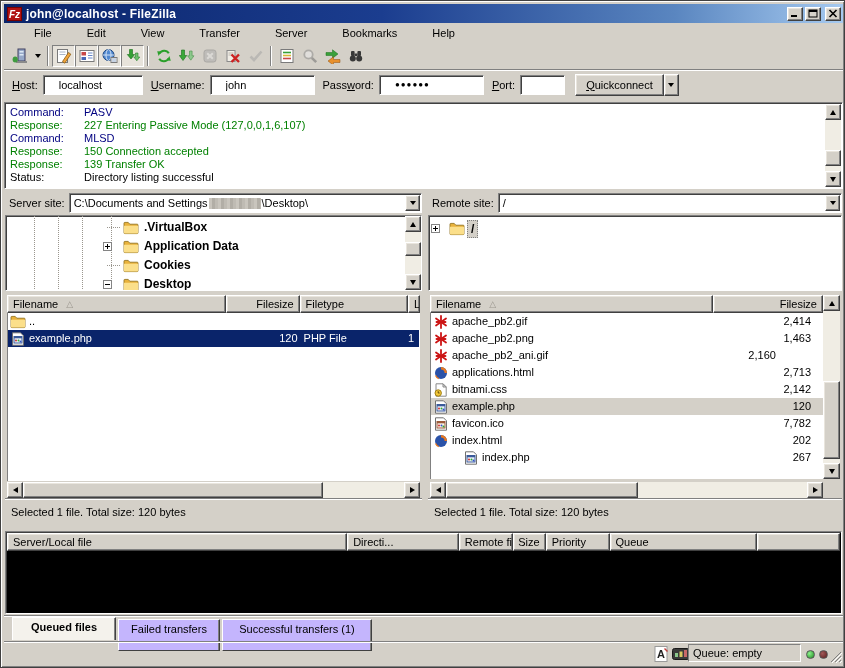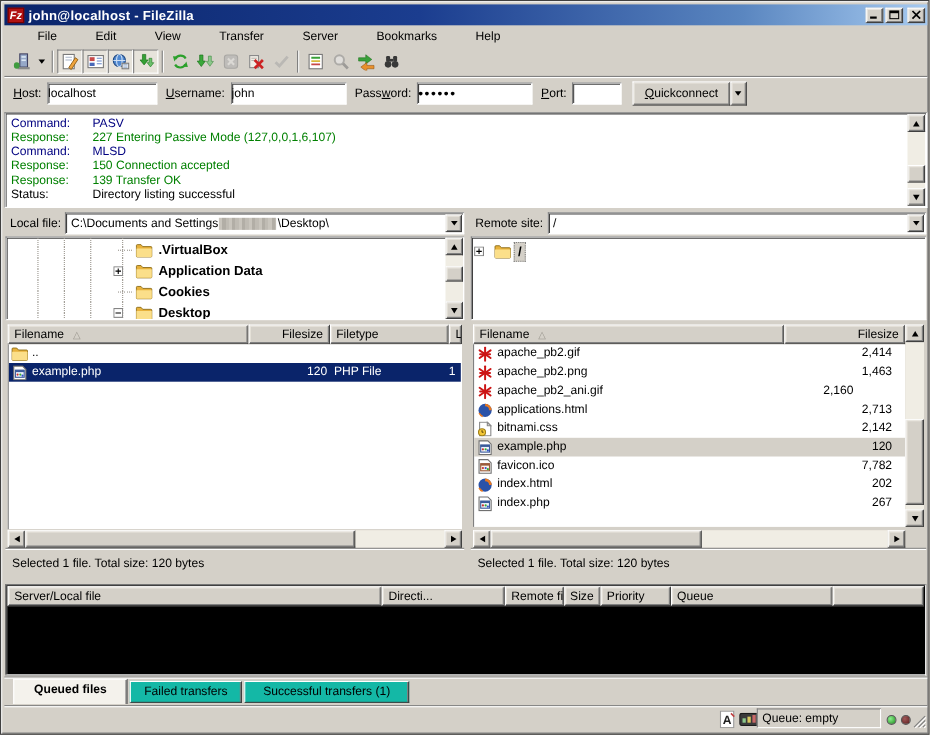--- a/index.html
+++ b/index.html
@@ -30,21 +30,21 @@
   .tb-btn { width:23px; height:22px; display:flex; align-items:center; justify-content:center; border:1px solid transparent; }
   .tb-btn.pressed { border-color:#808080 #ffffff #ffffff #808080; background:#e7e3db; }
   .tb-btn.disabled svg { filter:grayscale(1) opacity(.55); }
   .tb-drop { width:13px; height:22px; display:flex; align-items:center; justify-content:center; }
   .tb-sep { width:2px; height:20px; margin:0 3px; border-left:1px solid #808080; border-right:1px solid #ffffff; }
 
   
   .quickbar { position:absolute; left:3px; top:68px; width:839px; height:31px; display:flex; align-items:center; }
   .quickbar .groove-top { position:absolute; top:0; left:0; right:0; }
   .qc-label { margin-left:8px; margin-right:5px; }
-  .qc-input { height:20px; font-family:"Liberation Sans",sans-serif; font-size:11px; padding:2px 0;
+  .qc-input { height:20px; font-family:"Liberation Sans",sans-serif; font-size:11px; padding:2px 15px;
               border:1px solid; border-color:#808080 #ffffff #ffffff #808080; box-shadow: inset 1px 1px 0 #404040; outline:none; }
   .qc-btn { height:22px; padding:0 10px; margin-left:10px; font-size:11px; }
   .qc-btn-drop { width:15px; height:22px; display:flex; align-items:center; justify-content:center; }
 
   
   .log { position:absolute; left:3px; top:101px; width:839px; height:87px; overflow:hidden; }
   .log-line { display:flex; height:13px; line-height:13px; padding-left:4px; white-space:nowrap; }
   .log-label { width:74px; flex:none; }
   .c-command { color:#000080; } .c-response { color:#008000; } .c-status { color:#000000; }
 
@@ -94,22 +94,22 @@
   .pane-groove { position:absolute; top:305px; left:0; right:0; }
 
   
   .queuebox { position:absolute; left:4px; top:530px; width:837px; height:83px; background:#000000;
               border:1px solid; border-color:#808080 #ffffff #ffffff #808080; box-shadow: inset 1px 1px 0 #404040; }
   .queuehdr { position:absolute; left:1px; top:1px; right:1px; height:18px; display:flex; background:#d4d0c8; }
 
   
   .tabsrow { position:absolute; left:3px; top:614px; width:839px; height:26px; }
   .tabsrow .groove-top { position:absolute; top:0; left:0; right:0; }
-  .tab { position:absolute; top:4px; height:20px; line-height:19px; text-align:center;
-         background:#14b8a6; border:1px solid; border-color:#ffffff #404040 #404040 #ffffff;
+  .tab { position:absolute; top:4px; height:32px; line-height:19px; text-align:center;
+         background:#c4b5fd; border:1px solid; border-color:#ffffff #404040 #404040 #ffffff;
          box-shadow: inset -1px 0 0 #808080; padding:0 10px; }
   .tab.active { top:2px; height:23px; background:#f4f2ec; font-weight:bold; border-bottom:none; box-shadow: inset -1px 0 0 #808080; z-index:2; }
 
   
   .statusbar { position:absolute; left:3px; top:640px; width:839px; height:25px; }
   .statusbar .groove-top { position:absolute; top:0; left:0; right:0; }
   .sb-item { position:absolute; top:5px; }
   .queue-box { position:absolute; left:684px; top:3px; width:113px; height:18px; line-height:16px; padding-left:4px;
                border:1px solid; border-color:#808080 #ffffff #ffffff #808080; background:#d4d0c8; overflow:hidden; }
   .led { position:absolute; top:9px; width:9px; height:9px; border-radius:50%; border:1px solid #555; }
@@ -317,21 +317,21 @@
         </div>
       <div class="sb-thumb raised" style="top:46px;left:0;width:16px;height:16px;"></div>
       <div class="sb-btn raised" style="bottom:0;">
           <span class="tri down"></span>
         </div>
     </div>
   </div>
 
   <div class="pane pane-left" id="localPane">
     <div class="sitebar">
-      <span class="site-label">Local file:</span>
+      <span class="site-label">Server site:</span>
       <div class="combo">
         <span>C:\Documents and Settings</span>
           <span class="redacted"></span>
           <span>\Desktop\</span>
         <div class="combo-arrow raised">
             <span class="tri sm-down"></span>
           </div>
       </div>
     </div>
     <div class="treebox sunken" id="localTree">
@@ -579,21 +579,21 @@
             <span style="line-height: 0;"><svg width="16" height="14">
                 <circle cx="8" cy="7" r="6" fill="#2a52a8"></circle>
                 <path d="M8 1 a6 6 0 0 1 6 6 l-2.4 0 a3.6 3.6 0 0 0 -3.6 -3.6 z" fill="#e87820"></path>
                 <path d="M2.6 9.5 a5.8 5.8 0 0 0 3.2 3.1" stroke="#e87820" fill="none" stroke-width="1.4"></path>
               </svg></span>
             <span>index.html</span>
           </div>
           <div class="cell num" style="width: 110px; padding-right: 12px;">202</div>
         </div>
         <div class="frow">
-          <div class="cell icon-name" style="width: 283px;">
+          <div class="cell icon-name" style="width: 283px; margin-left: 30px;">
             <span style="line-height: 0;"><svg width="16" height="14">
                 <path d="M2.5 0.8 h8 l3 3 v9.4 h-11 z" fill="#fff" stroke="#707070"></path>
                 <rect x="4" y="4.5" width="8" height="6.5" fill="#eef4fb" stroke="#3a5a9a"></rect>
                 <rect x="4" y="4.5" width="8" height="1.8" fill="#3a5a9a"></rect>
                 <circle cx="6" cy="8.5" r="1" fill="#cc3333"></circle>
                 <circle cx="8.5" cy="8.5" r="1" fill="#33aa33"></circle>
                 <circle cx="10.5" cy="9.5" r="1" fill="#3355cc"></circle>
               </svg></span>
             <span>index.php</span>
           </div>

